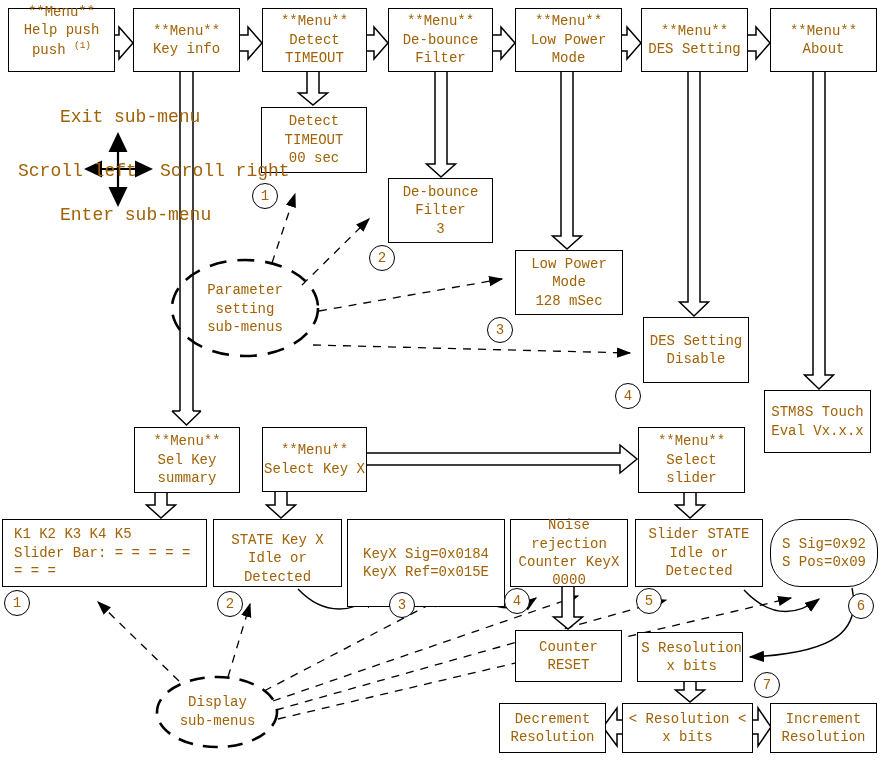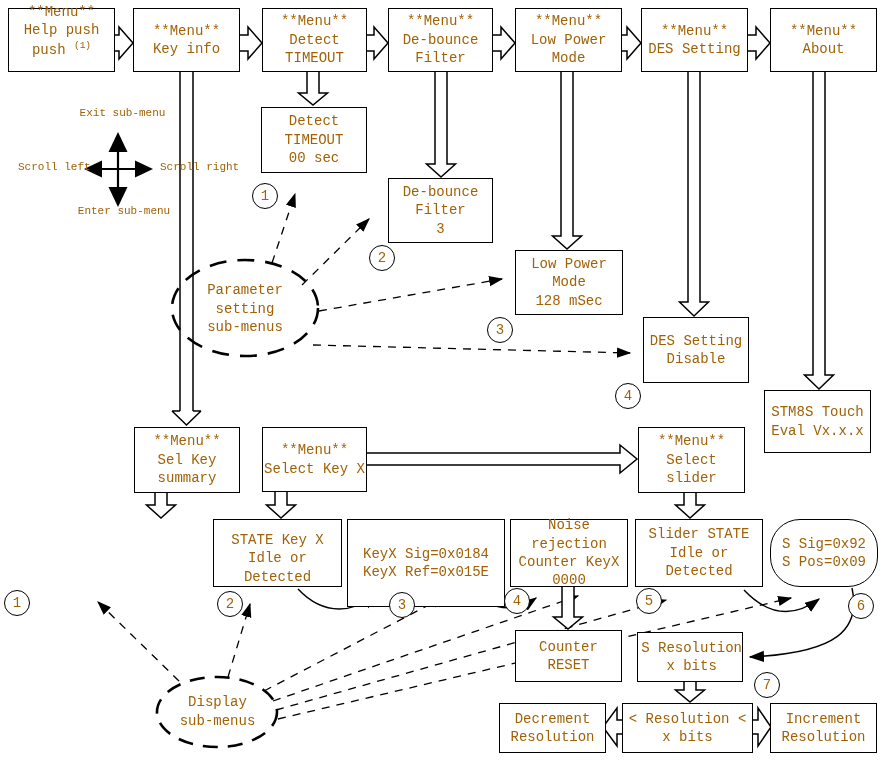--- a/index.html
+++ b/index.html
@@ -8,21 +8,21 @@
   #wires{position:absolute;left:0;top:0;width:886px;height:763px;}
   .node{position:absolute;box-sizing:border-box;border:1.7px solid #000;background:#fff;
         display:flex;align-items:center;justify-content:center;z-index:2;}
   .node .t{white-space:pre-line;text-align:center;font-size:14px;line-height:1.32;}
   .node.alignleft{justify-content:flex-start;}
   .node.alignleft .t{text-align:left;padding-left:11px;}
   .node sup{font-size:9.5px;}
   .circle{position:absolute;box-sizing:border-box;width:26px;height:26px;border:1.5px solid #000;
           border-radius:50%;background:#fff;display:flex;align-items:center;justify-content:center;
           font-size:14px;z-index:3;}
-  .lbl{position:absolute;font-size:11px;white-space:nowrap;z-index:3;}
+  .lbl{position:absolute;font-size:18px;white-space:nowrap;z-index:3;}
   .grouplbl{position:absolute;display:flex;align-items:center;justify-content:center;
             text-align:center;font-size:14px;line-height:1.35;white-space:pre-line;z-index:3;}
 </style>
 </head>
 <body>
 
 <div id="stage">
 
   <svg id="wires" viewBox="0 0 886 763" xmlns="http://www.w3.org/2000/svg">
     <defs>
@@ -165,20 +165,24 @@
   </div>
   <div class="node" style="left:262px;top:427px;width:105px;height:65px;">
     <div class="t">**Menu**
 Select Key X</div>
   </div>
   <div class="node" style="left:638px;top:427px;width:107px;height:66px;">
     <div class="t">**Menu**
 Select slider</div>
   </div>
 
+  <div class="node alignleft" style="left:2px;top:519px;width:205px;height:68px;">
+    <div class="t">K1 K2 K3 K4 K5
+Slider Bar: = = = = = = = =</div>
+  </div>
   <div class="node" style="left:213px;top:519px;width:129px;height:68px;align-items:flex-end;">
     <div class="t">STATE Key X
 Idle or Detected</div>
   </div>
   <div class="node" style="left:347px;top:519px;width:158px;height:88px;">
     <div class="t">KeyX Sig=0x0184
 KeyX Ref=0x015E</div>
   </div>
   <div class="node" style="left:510px;top:519px;width:118px;height:68px;">
     <div class="t">Noise rejection

